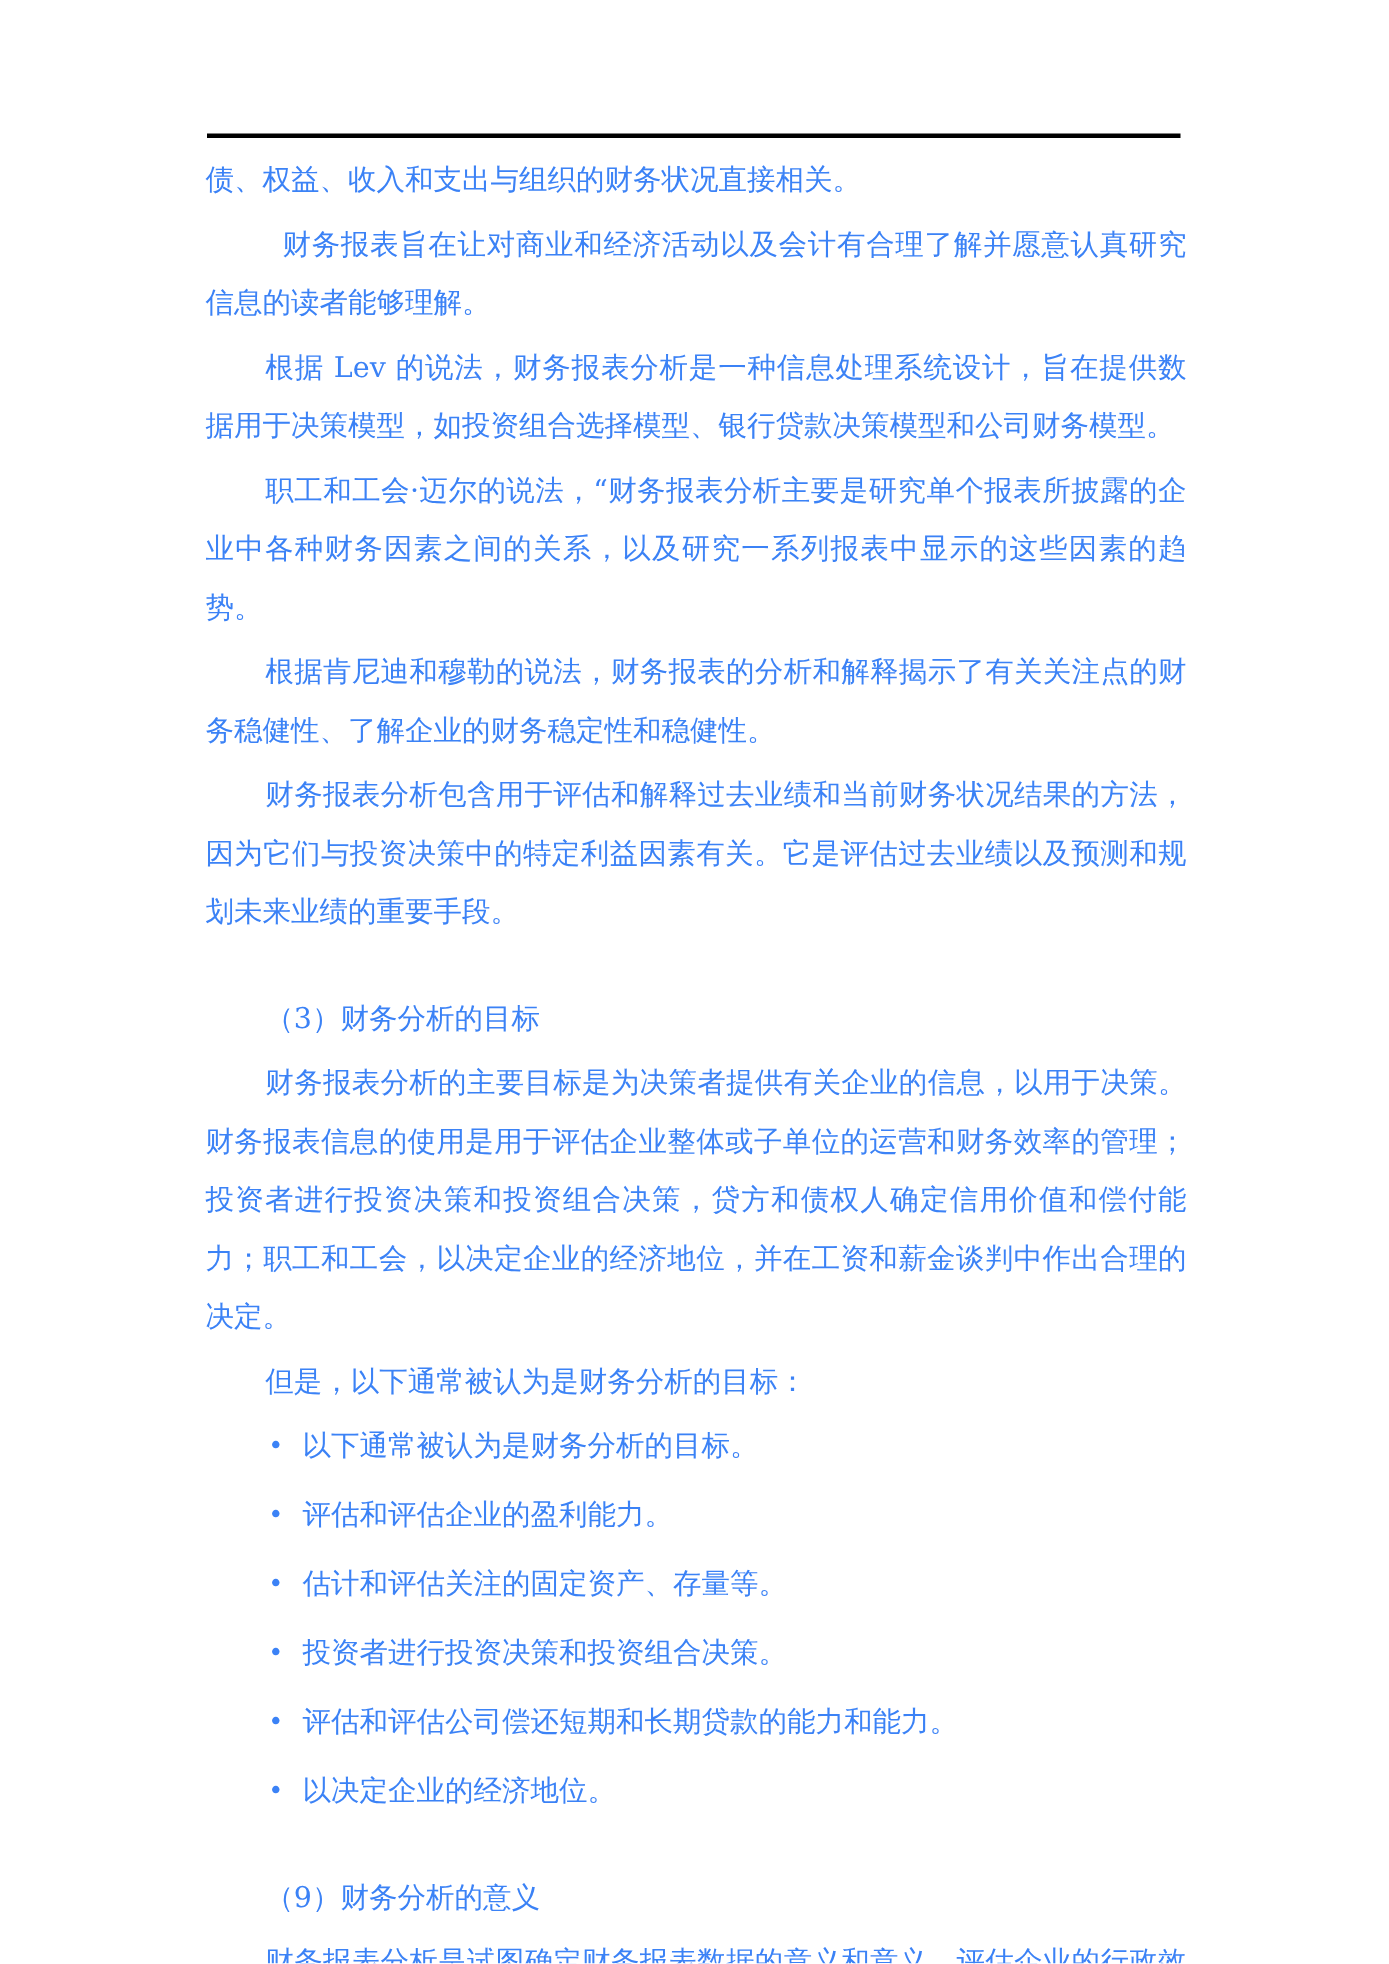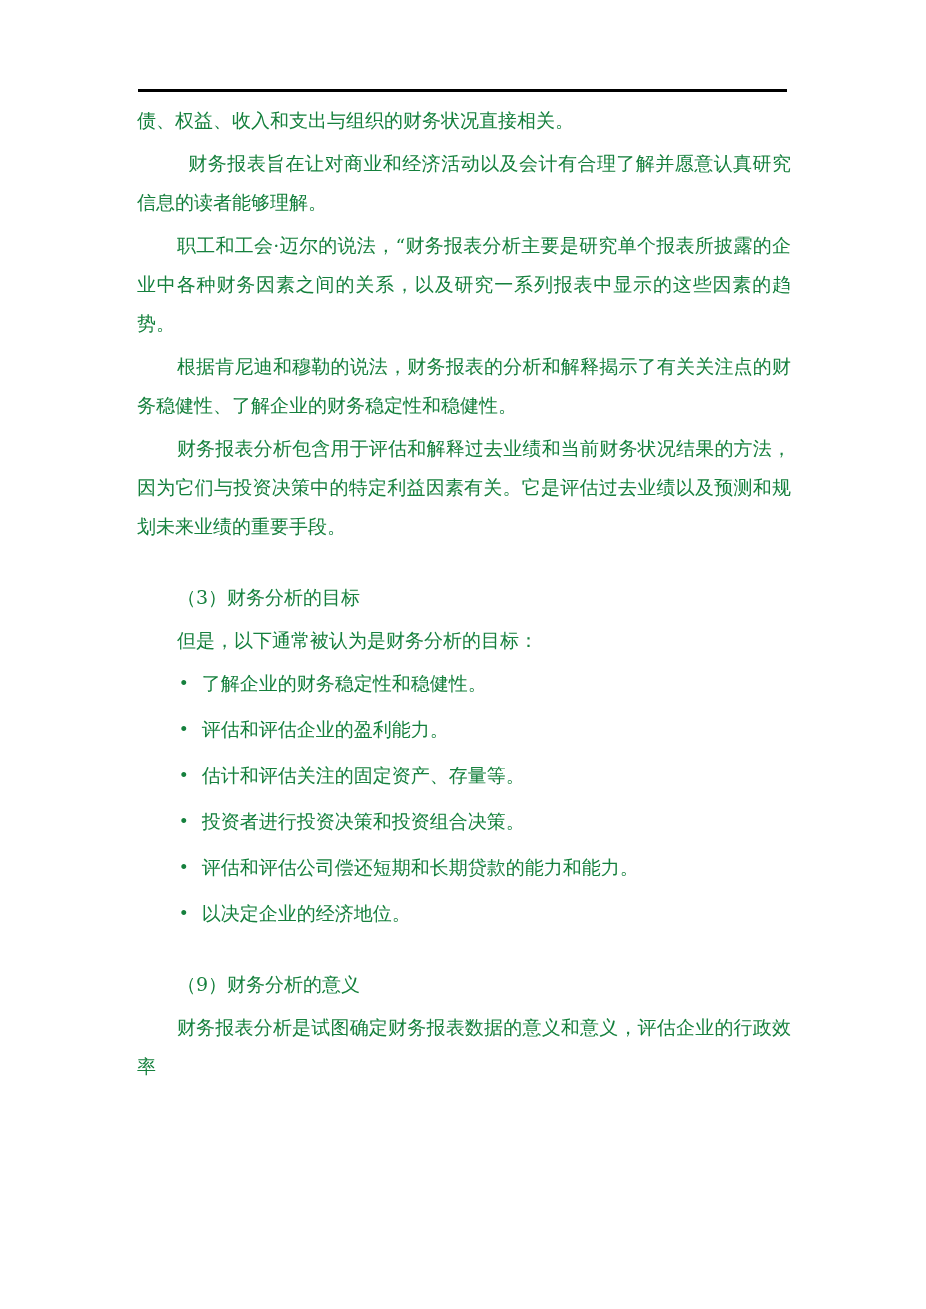--- a/index.html
+++ b/index.html
@@ -6,21 +6,21 @@
     margin: 0;
     padding: 0;
     background: #ffffff;
   }
   .page {
     position: relative;
     width: 814px;
     height: 1309px;
     background: #ffffff;
     font-family: "DejaVu Serif", "Liberation Serif", serif;
-    color: #15803d;
+    color: #3b82f6;
     overflow: hidden;
   }
   .header-rule {
     position: absolute;
     left: 138px;
     top: 89px;
     width: 649px;
     height: 3px;
     background: #000000;
   }
@@ -57,28 +57,30 @@
   }
 </style>
 </head>
 <body>
 
 <div class="page">
   <div class="header-rule"></div>
   <div class="content">
       <p class="para continuation">债、权益、收入和支出与组织的财务状况直接相关。</p>
       <p class="para body-wide-indent">财务报表旨在让对商业和经济活动以及会计有合理了解并愿意认真研究信息的读者能够理解。</p>
+      <p class="para body">根据 Lev 的说法，财务报表分析是一种信息处理系统设计，旨在提供数据用于决策模型，如投资组合选择模型、银行贷款决策模型和公司财务模型。</p>
       <p class="para body">职工和工会·迈尔的说法，“财务报表分析主要是研究单个报表所披露的企业中各种财务因素之间的关系，以及研究一系列报表中显示的这些因素的趋势。</p>
       <p class="para body">根据肯尼迪和穆勒的说法，财务报表的分析和解释揭示了有关关注点的财务稳健性、了解企业的财务稳定性和稳健性。</p>
       <p class="para body">财务报表分析包含用于评估和解释过去业绩和当前财务状况结果的方法，因为它们与投资决策中的特定利益因素有关。它是评估过去业绩以及预测和规划未来业绩的重要手段。</p>
       <p class="para heading">（3）财务分析的目标</p>
+      <p class="para body">财务报表分析的主要目标是为决策者提供有关企业的信息，以用于决策。财务报表信息的使用是用于评估企业整体或子单位的运营和财务效率的管理；投资者进行投资决策和投资组合决策，贷方和债权人确定信用价值和偿付能力；职工和工会，以决定企业的经济地位，并在工资和薪金谈判中作出合理的决定。</p>
       <p class="para body">但是，以下通常被认为是财务分析的目标：</p>
       <div class="bullet">
         <span class="bullet-dot">•</span>
-        <span class="bullet-text">了解企业的财务稳定性和稳健性。</span>
+        <span class="bullet-text">以下通常被认为是财务分析的目标。</span>
       </div>
       <div class="bullet">
         <span class="bullet-dot">•</span>
         <span class="bullet-text">评估和评估企业的盈利能力。</span>
       </div>
       <div class="bullet">
         <span class="bullet-dot">•</span>
         <span class="bullet-text">估计和评估关注的固定资产、存量等。</span>
       </div>
       <div class="bullet">

